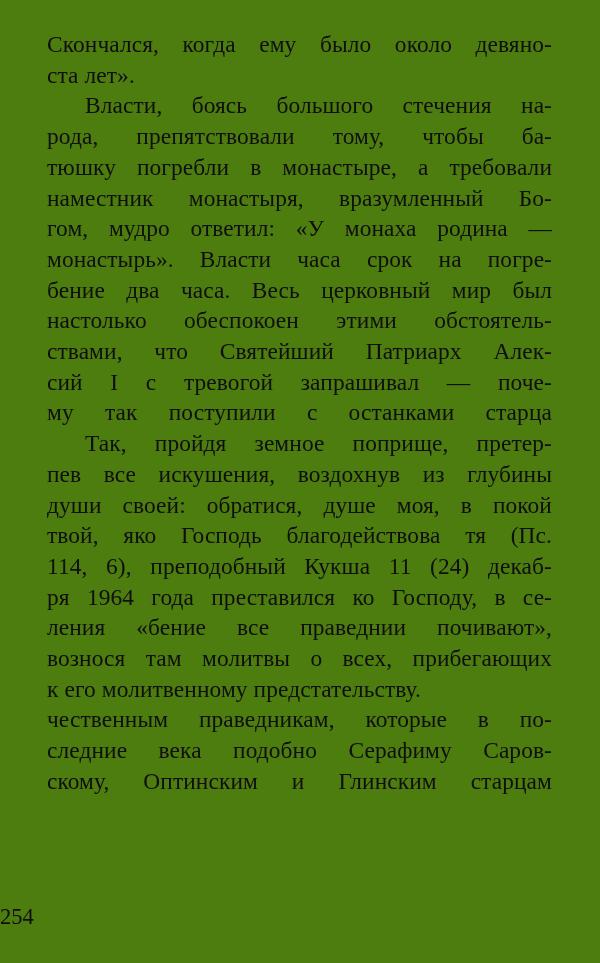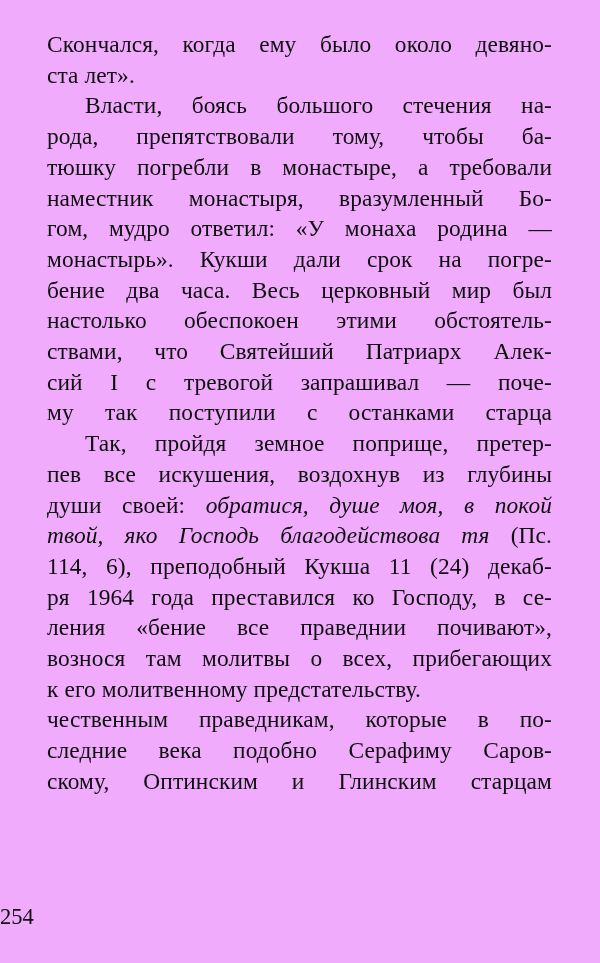--- a/index.html
+++ b/index.html
@@ -4,21 +4,21 @@
 <style>
   html, body {
     margin: 0;
     padding: 0;
     background: #ffffff;
   }
   .page {
     position: relative;
     width: 600px;
     height: 963px;
-    background: #f0abfc;
+    background: #4d7c0f;
     overflow: hidden;
     font-family: "Liberation Serif", "DejaVu Serif", serif;
     color: #0f0f0f;
   }
   .text-block {
     position: absolute;
     left: 47px;
     top: 29px;
     width: 505px;
     font-size: 23.4px;
@@ -30,21 +30,20 @@
     text-align-last: justify;
   }
   .line.para-end {
     text-align: center;
     text-align-last: left;
   }
   .line.indent {
     text-indent: 38px;
   }
   .seg-italic {
-    font-style: italic;
   }
   .page-number {
     position: absolute;
     top: 903px;
     left: 0;
     width: 100%;
     text-align: left;
     font-size: 22.5px;
     line-height: 28px;
   }
@@ -54,21 +53,21 @@
 
 <div class="page">
   <div class="text-block" id="text-block">
       <div class="line"><span class="seg-regular">Скончался, когда ему было около девяно-</span></div>
       <div class="line para-end"><span class="seg-regular">ста лет».</span></div>
       <div class="line indent"><span class="seg-regular">Власти, боясь большого стечения на-</span></div>
       <div class="line"><span class="seg-regular">рода, препятствовали тому, чтобы ба-</span></div>
       <div class="line"><span class="seg-regular">тюшку погребли в монастыре, а требовали</span></div>
       <div class="line"><span class="seg-regular">наместник монастыря, вразумленный Бо-</span></div>
       <div class="line"><span class="seg-regular">гом, мудро ответил: «У монаха родина —</span></div>
-      <div class="line"><span class="seg-regular">монастырь». Кукши дали срок на погре-</span></div>
+      <div class="line"><span class="seg-regular">монастырь». Власти часа срок на погре-</span></div>
       <div class="line"><span class="seg-regular">бение два часа. Весь церковный мир был</span></div>
       <div class="line"><span class="seg-regular">настолько обеспокоен этими обстоятель-</span></div>
       <div class="line"><span class="seg-regular">ствами, что Святейший Патриарх Алек-</span></div>
       <div class="line"><span class="seg-regular">сий I с тревогой запрашивал — поче-</span></div>
       <div class="line"><span class="seg-regular">му так поступили с останками старца</span></div>
       <div class="line indent"><span class="seg-regular">Так, пройдя земное поприще, претер-</span></div>
       <div class="line"><span class="seg-regular">пев все искушения, воздохнув из глубины</span></div>
       <div class="line"><span class="seg-regular">души своей: </span><span class="seg-italic">обратися, душе моя, в покой</span></div>
       <div class="line"><span class="seg-italic">твой, яко Господь благодействова тя</span><span class="seg-regular"> (Пс.</span></div>
       <div class="line"><span class="seg-regular">114, 6), преподобный Кукша 11 (24) декаб-</span></div>

